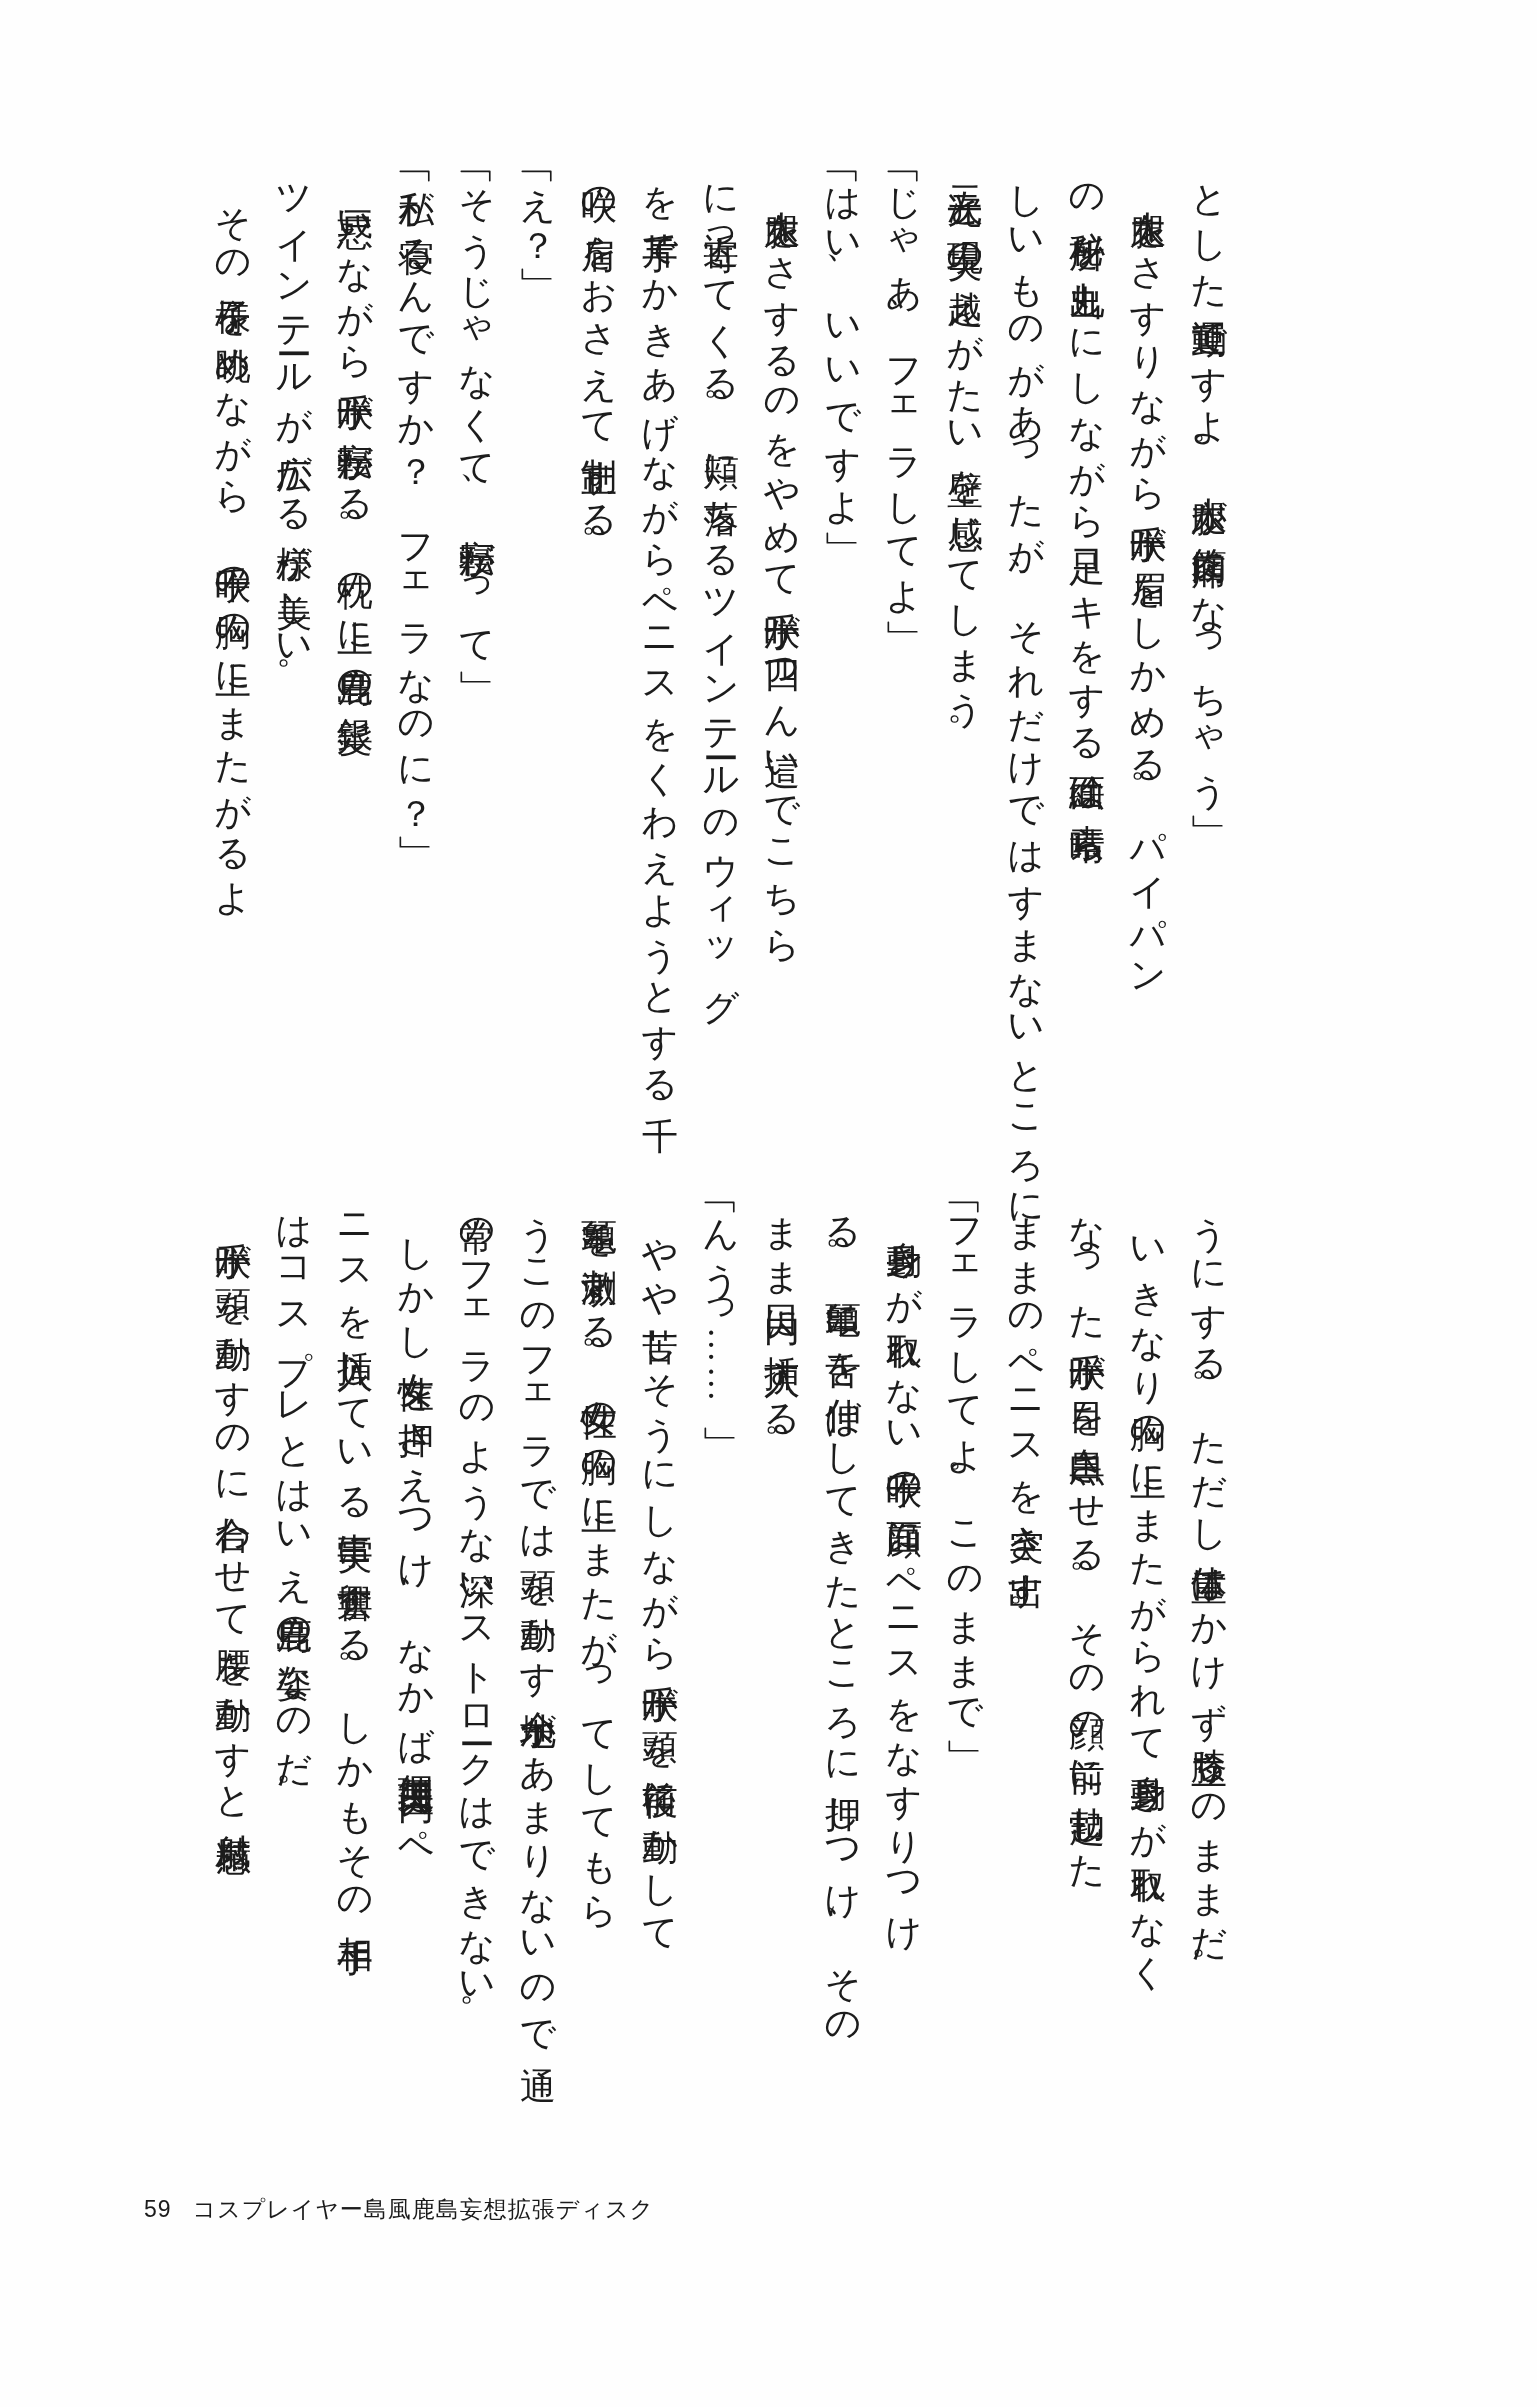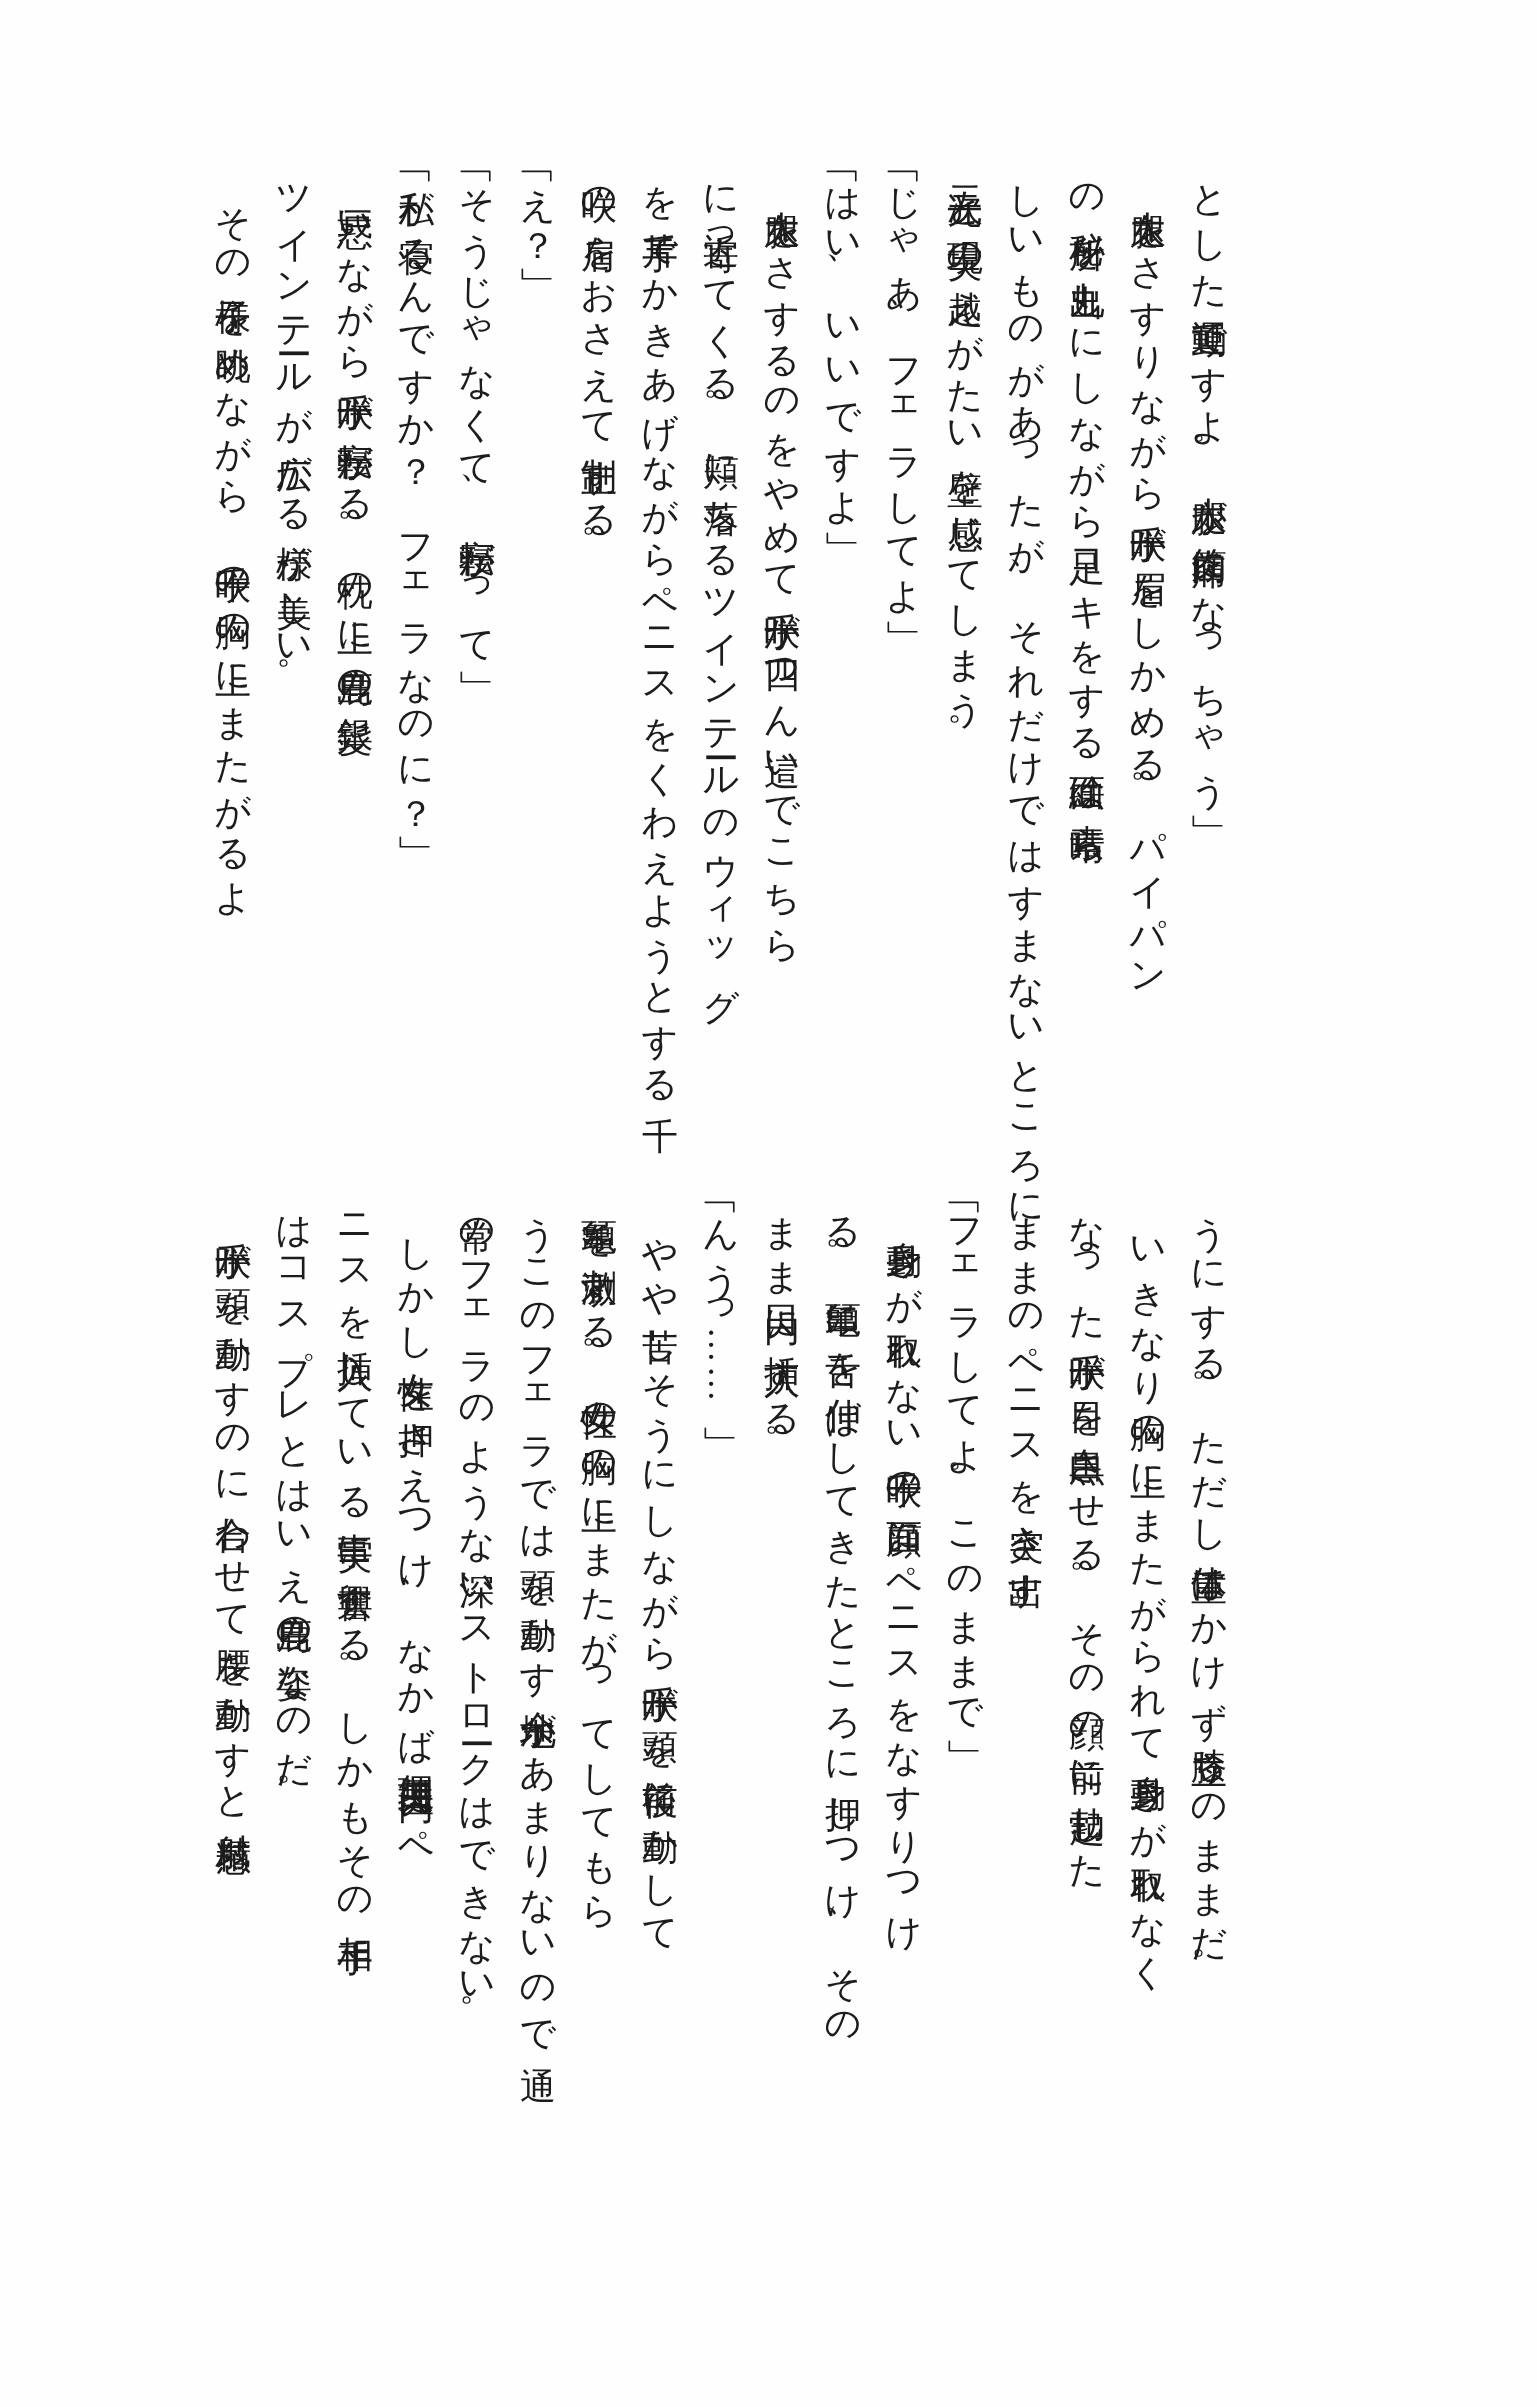--- a/index.html
+++ b/index.html
@@ -85,15 +85,19 @@
       <div class="tcol indent">やや苦しそうにしながら千咲が頭を前後に動かして</div>
       <div class="tcol">亀頭を刺激する。女性の胸の上にまたがってしてもら</div>
       <div class="tcol">うこのフェラでは頭を動かす余地があまりないので通</div>
       <div class="tcol">常のフェラのような深いストロークはできない。</div>
       <div class="tcol indent">しかし女性を押さえつけ、なかば無理矢理口内にペ</div>
       <div class="tcol">ニスを挿入している事実に興奮する。しかもその相手</div>
       <div class="tcol">はコスプレとはいえ鹿島の姿なのだ。</div>
       <div class="tcol indent">千咲が頭を動かすのに合わせて腰を動かすと射精感</div>
     </section>
 
+  <footer class="page-footer">
+    <span class="page-number">59</span>
+    <span class="book-title">コスプレイヤー島風鹿島妄想拡張ディスク</span>
+  </footer>
 
 </div>
 
 
 </body></html>

